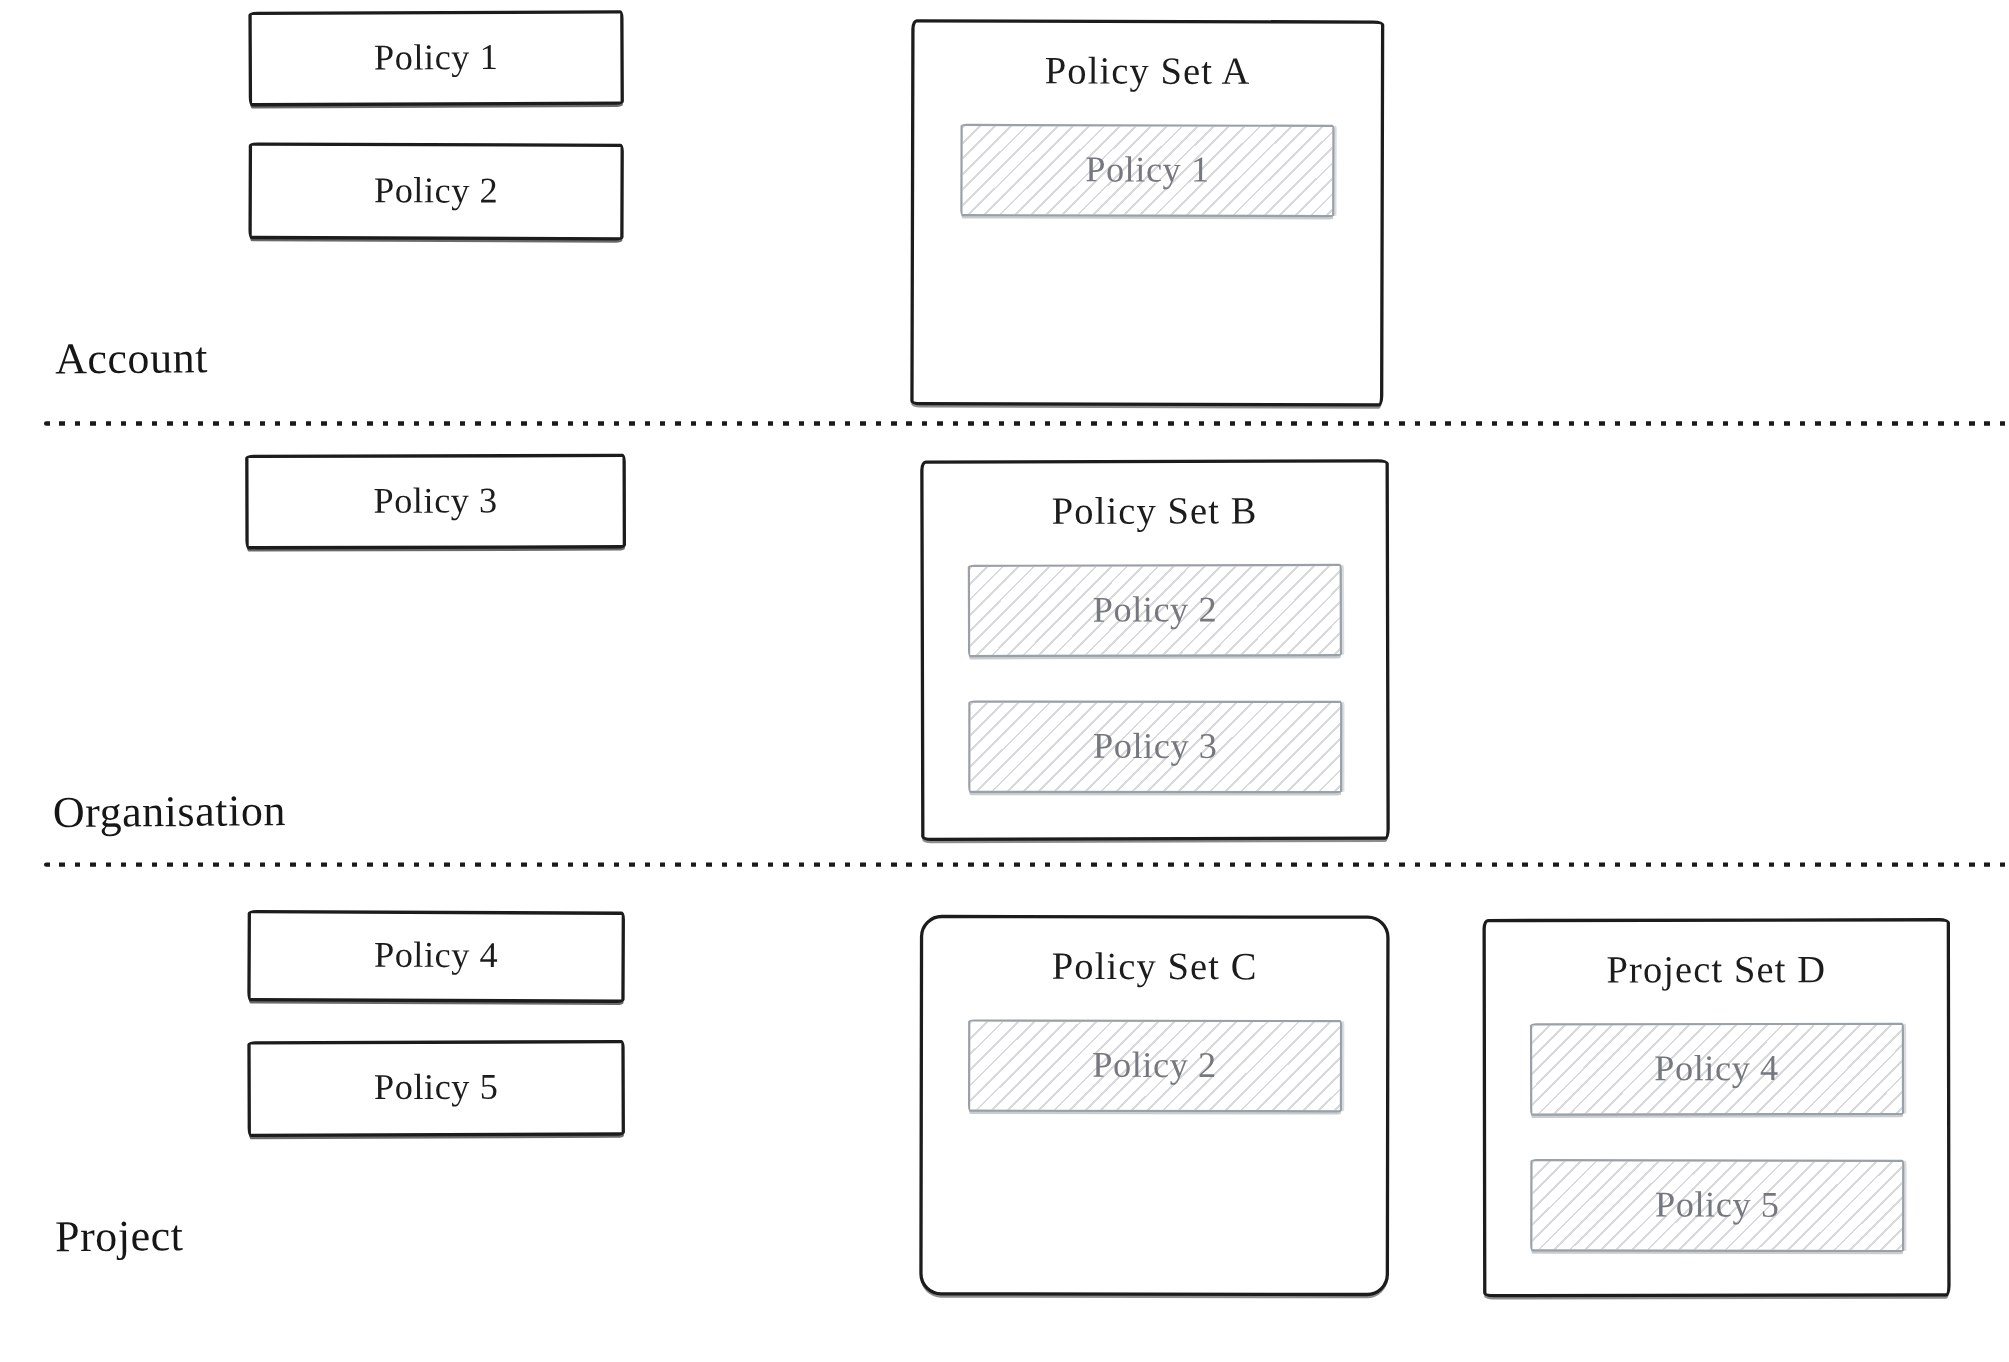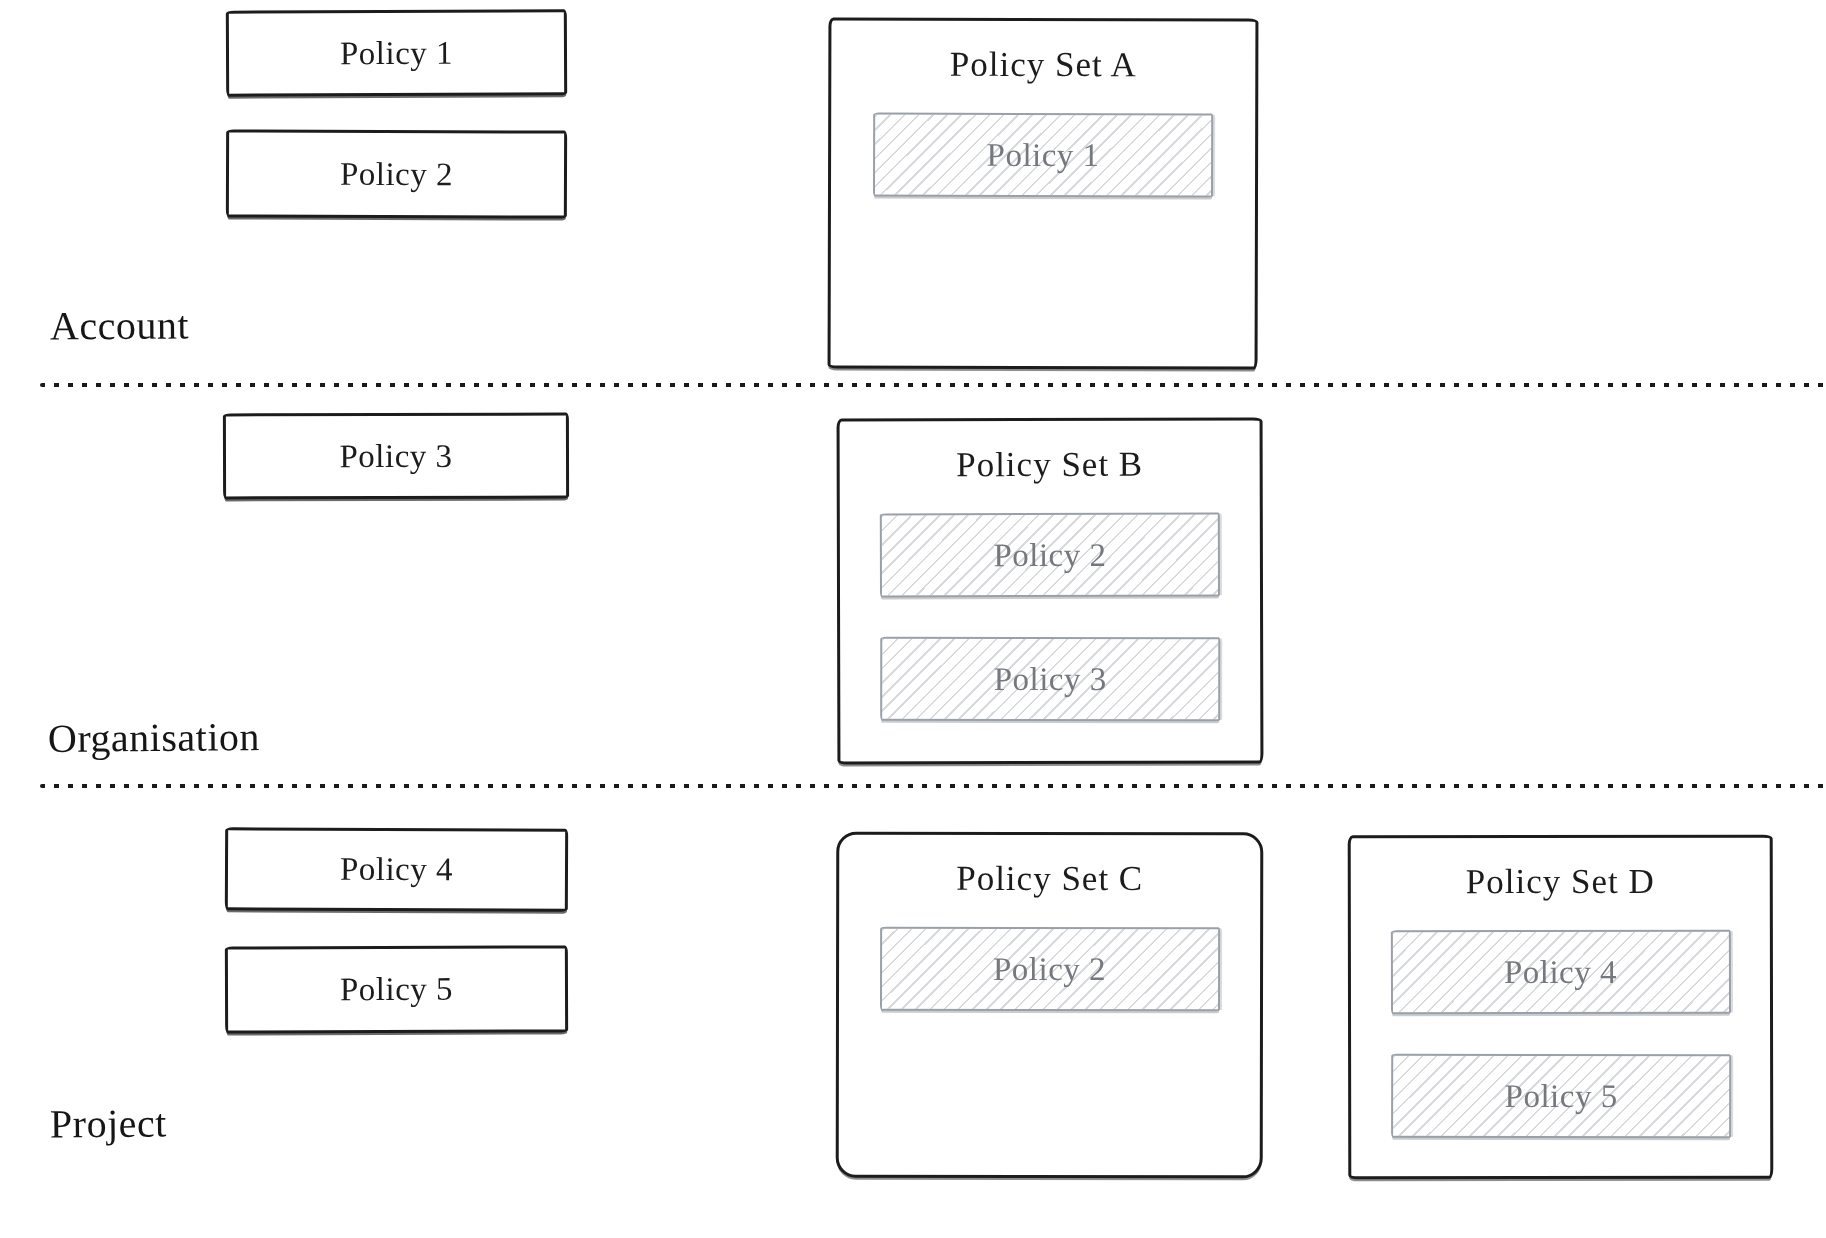--- a/index.html
+++ b/index.html
@@ -170,21 +170,21 @@
   <div class="policy-set setC">
     <div class="set-title">Policy Set C</div>
     <div class="members">
       <div class="member">
         <span>Policy 2</span>
       </div>
     </div>
   </div>
 
   <div class="policy-set setD">
-    <div class="set-title">Policy Set D</div>
+    <div class="set-title">Project Set D</div>
     <div class="members">
       <div class="member">
         <span>Policy 4</span>
       </div>
       <div class="member">
         <span>Policy 5</span>
       </div>
     </div>
   </div>
 

